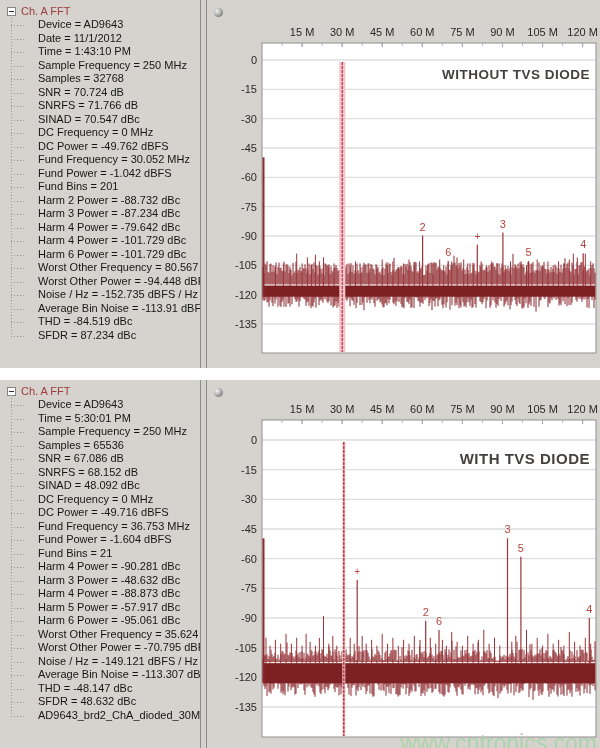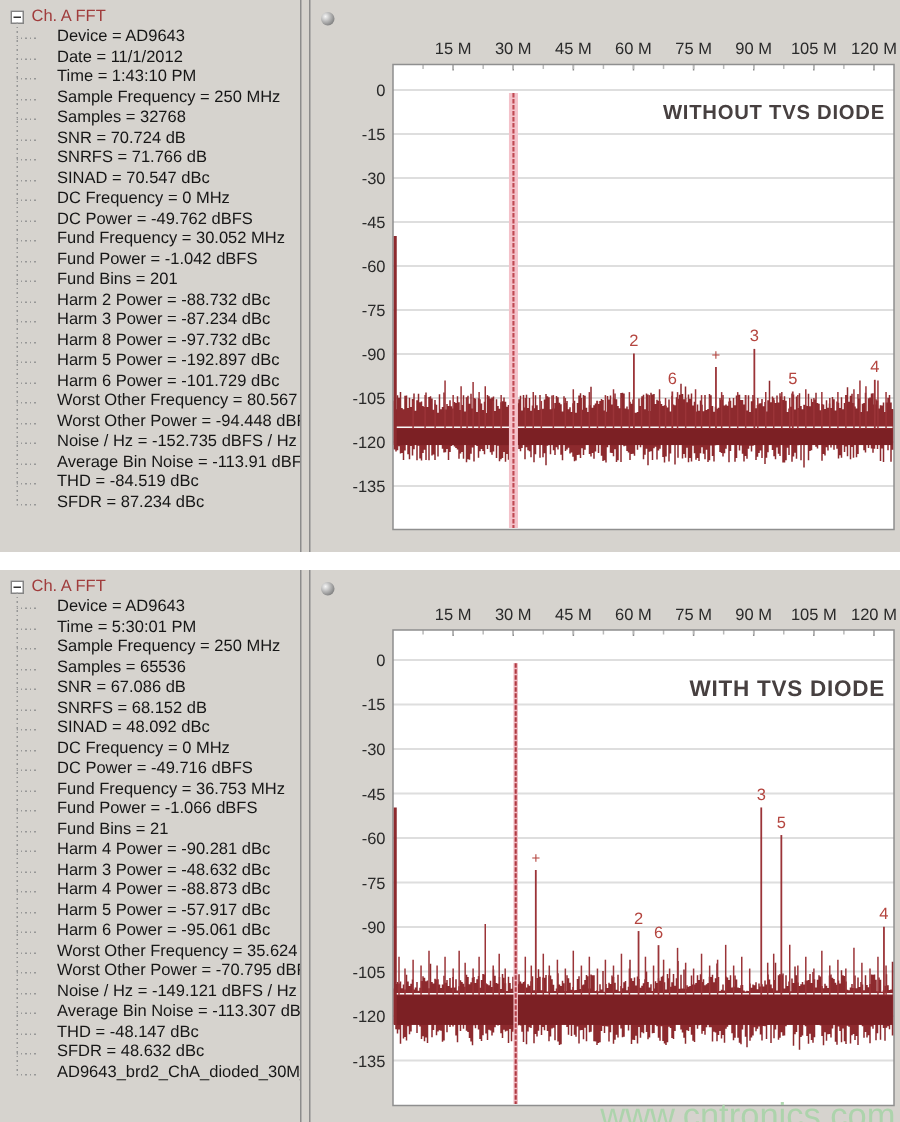--- a/index.html
+++ b/index.html
@@ -51,22 +51,22 @@
           <div class="tree-item">SNR = 70.724 dB</div>
           <div class="tree-item">SNRFS = 71.766 dB</div>
           <div class="tree-item">SINAD = 70.547 dBc</div>
           <div class="tree-item">DC Frequency = 0 MHz</div>
           <div class="tree-item">DC Power = -49.762 dBFS</div>
           <div class="tree-item">Fund Frequency = 30.052 MHz</div>
           <div class="tree-item">Fund Power = -1.042 dBFS</div>
           <div class="tree-item">Fund Bins = 201</div>
           <div class="tree-item">Harm 2 Power = -88.732 dBc</div>
           <div class="tree-item">Harm 3 Power = -87.234 dBc</div>
-          <div class="tree-item">Harm 8 Power = -97.732 dBc</div>
-          <div class="tree-item">Harm 5 Power = -192.897 dBc</div>
+          <div class="tree-item">Harm 4 Power = -79.642 dBc</div>
+          <div class="tree-item">Harm 4 Power = -101.729 dBc</div>
           <div class="tree-item">Harm 6 Power = -101.729 dBc</div>
           <div class="tree-item">Worst Other Frequency = 80.567 MHz</div>
           <div class="tree-item">Worst Other Power = -94.448 dBFS</div>
           <div class="tree-item">Noise / Hz = -152.735 dBFS / Hz</div>
           <div class="tree-item">Average Bin Noise = -113.91 dBFS</div>
           <div class="tree-item">THD = -84.519 dBc</div>
           <div class="tree-item">SFDR = 87.234 dBc</div>
         </div>
     </div>
     <div class="splitter"></div>
@@ -229,21 +229,21 @@
           <div class="tree-item">Device = AD9643</div>
           <div class="tree-item">Time = 5:30:01 PM</div>
           <div class="tree-item">Sample Frequency = 250 MHz</div>
           <div class="tree-item">Samples = 65536</div>
           <div class="tree-item">SNR = 67.086 dB</div>
           <div class="tree-item">SNRFS = 68.152 dB</div>
           <div class="tree-item">SINAD = 48.092 dBc</div>
           <div class="tree-item">DC Frequency = 0 MHz</div>
           <div class="tree-item">DC Power = -49.716 dBFS</div>
           <div class="tree-item">Fund Frequency = 36.753 MHz</div>
-          <div class="tree-item">Fund Power = -1.066 dBFS</div>
+          <div class="tree-item">Fund Power = -1.604 dBFS</div>
           <div class="tree-item">Fund Bins = 21</div>
           <div class="tree-item">Harm 4 Power = -90.281 dBc</div>
           <div class="tree-item">Harm 3 Power = -48.632 dBc</div>
           <div class="tree-item">Harm 4 Power = -88.873 dBc</div>
           <div class="tree-item">Harm 5 Power = -57.917 dBc</div>
           <div class="tree-item">Harm 6 Power = -95.061 dBc</div>
           <div class="tree-item">Worst Other Frequency = 35.624 MHz</div>
           <div class="tree-item">Worst Other Power = -70.795 dBFS</div>
           <div class="tree-item">Noise / Hz = -149.121 dBFS / Hz</div>
           <div class="tree-item">Average Bin Noise = -113.307 dBFS</div>

